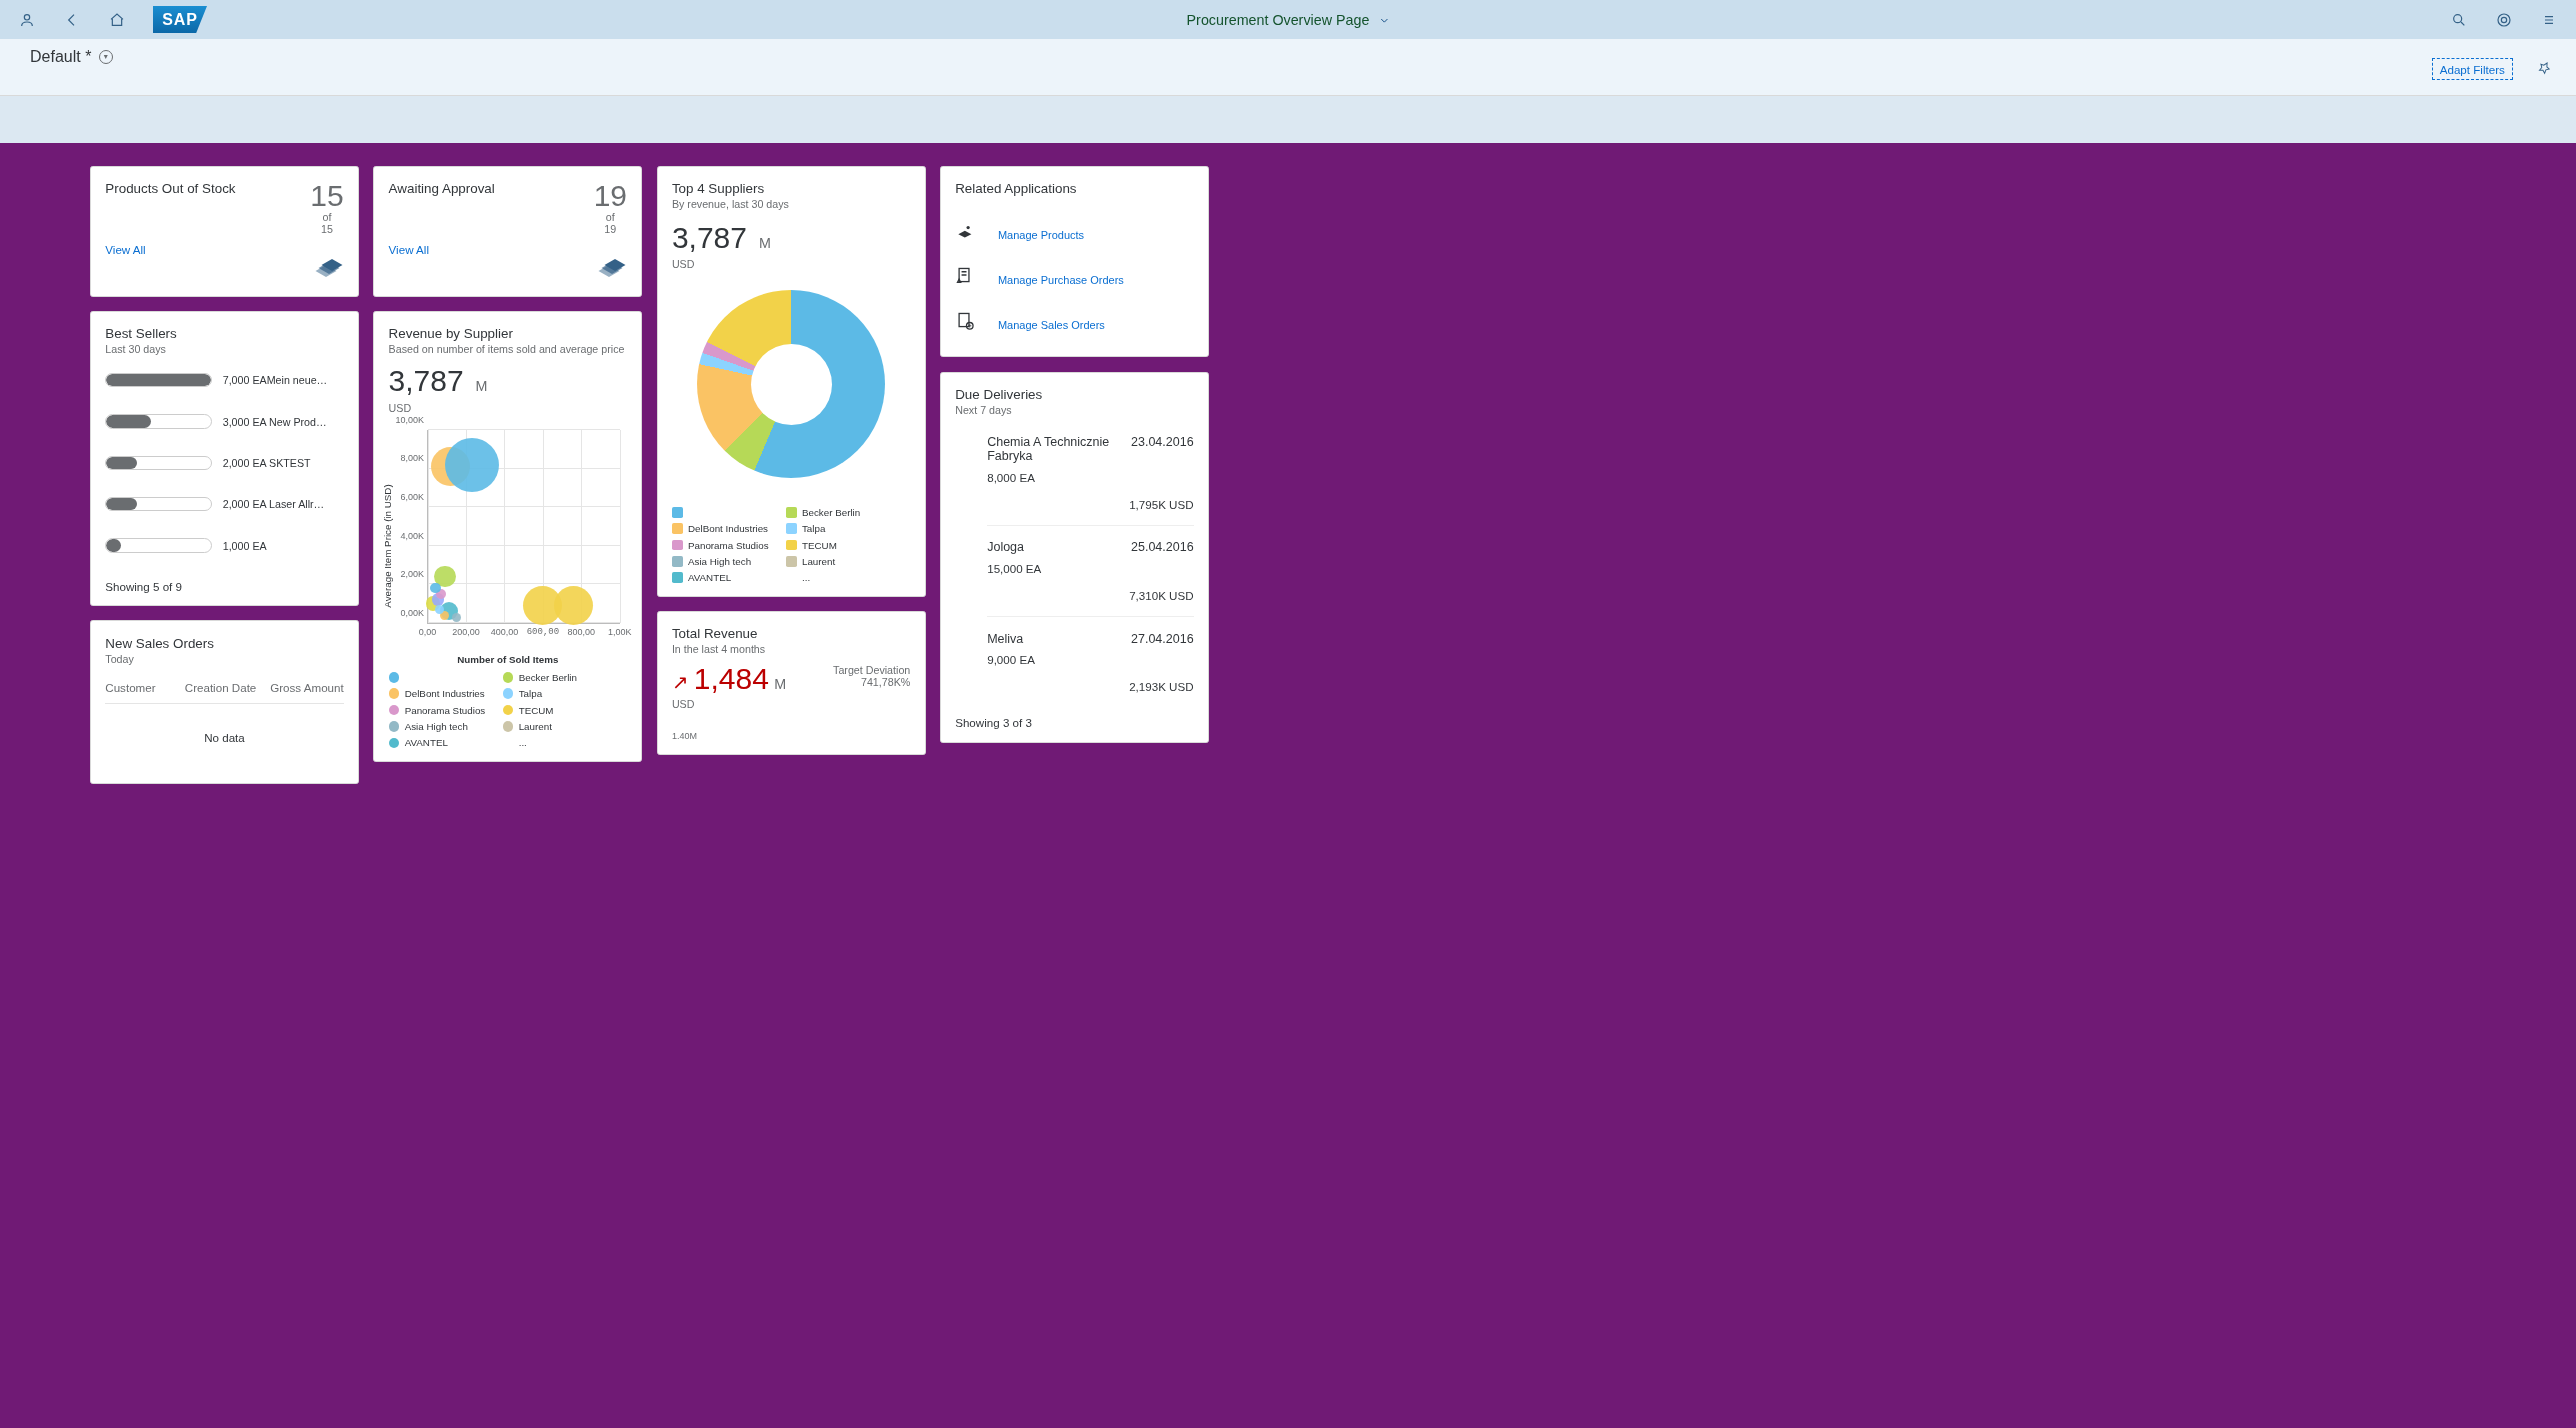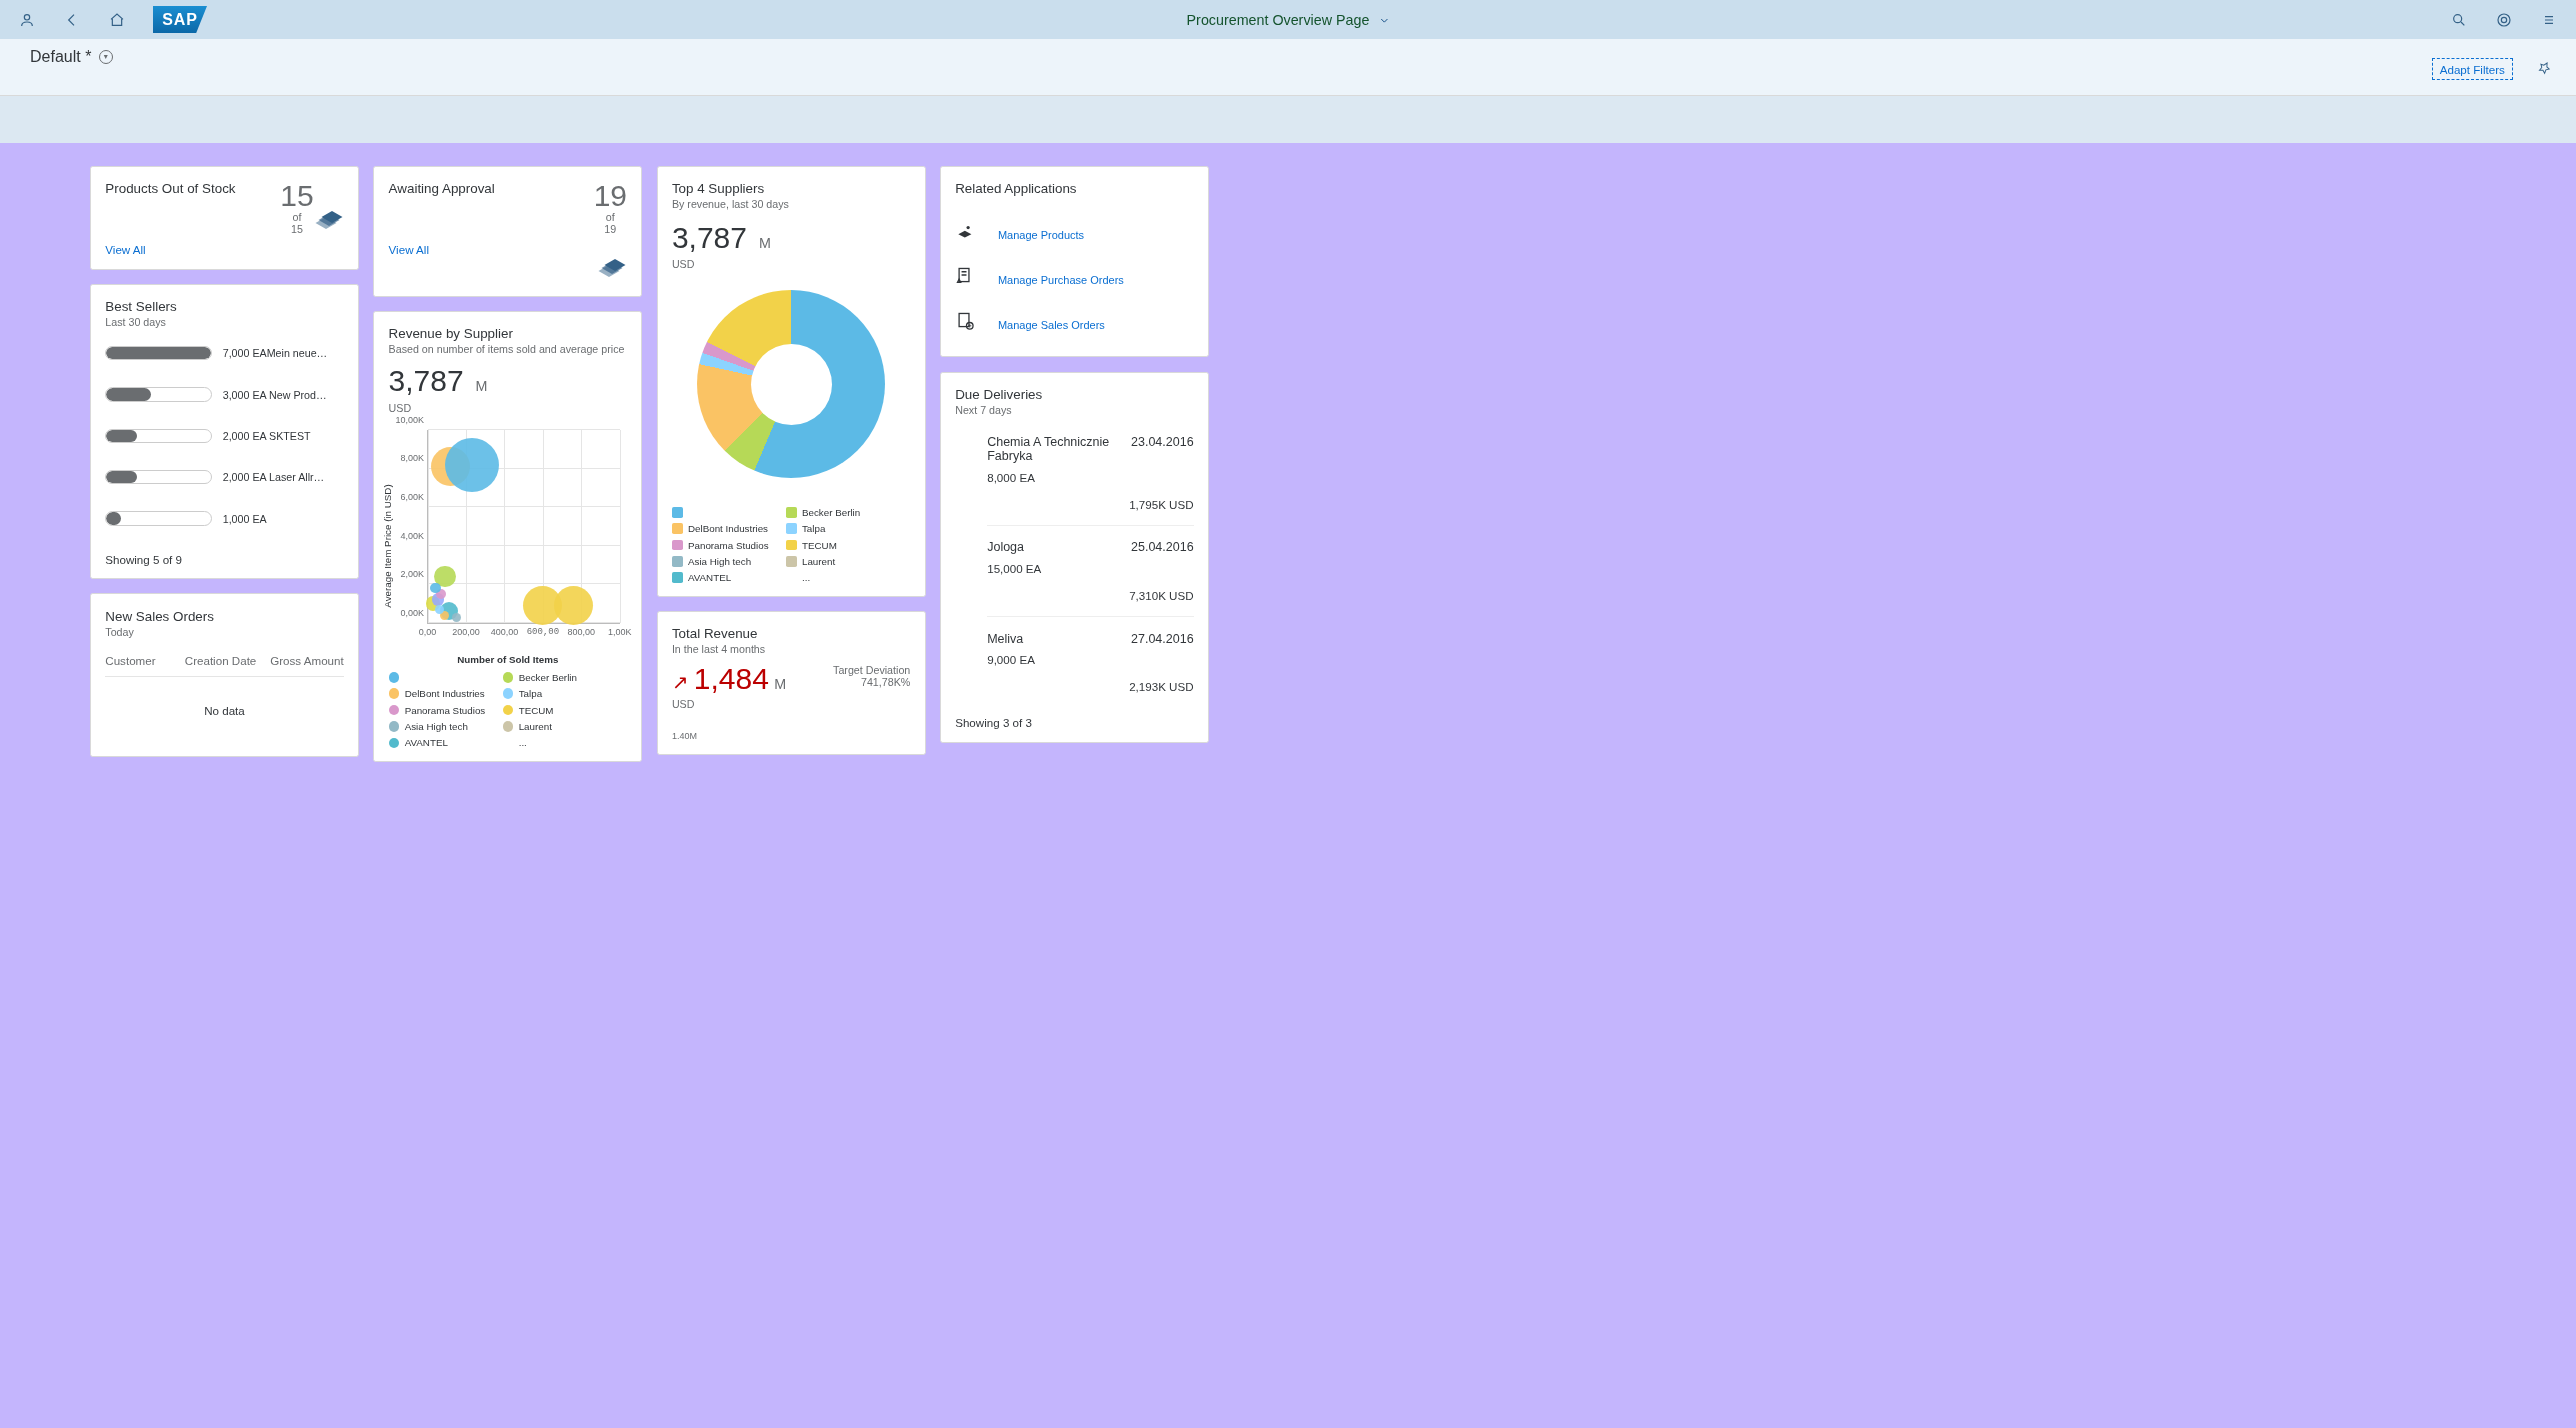--- a/index.html
+++ b/index.html
@@ -84,21 +84,21 @@
   }
   .pin-btn{
     position:absolute; right:21.5px; bottom:16px;
     width:18px;height:18px; cursor:pointer; color:#346187;
   }
   .pin-btn svg{width:14.3px;height:14.3px;fill:none;stroke:#346187;stroke-width:1.6;}
 
   
   .ovp-scroll{
     position:absolute; top:143px; left:0; right:0; bottom:0;
-    overflow-y:auto; background:#c4b5fd;
+    overflow-y:auto; background:#701a75;
   }
   .ovp-grid{
     padding:23px 90px 36px 90px;
     display:grid;
     grid-template-columns: 269px 269px 269px 269px;
     gap:14.3px;
     align-items:start;
   }
   .col{ display:flex; flex-direction:column; gap:14.3px;}
   .card{
@@ -253,21 +253,21 @@
 <div class="ovp-scroll">
 <div class="ovp-grid">
 
   <div class="col">
 
     <div class="card kpi-card">
       <div class="kpi-body">
         <div class="card-title">Products Out of Stock</div>
         <div class="kpi-link">View All</div>
       </div>
-      <div style="display:flex;flex-direction:row;align-items:flex-end;">
+      <div style="display:flex;flex-direction:column;align-items:flex-end;">
         <div class="kpi-num">
           <div class="big">15</div>
           <div class="of">of</div>
           <div class="of">15</div>
         </div>
         <div class="stack-icon">
           <svg viewBox="0 0 40 40">
                 <g fill="#346187">
                   <path d="M2 24l14-8 14 8-14 8z" opacity="0.5"></path>
                   <path d="M6 20l14-8 14 8-14 8z" opacity="0.7"></path>

